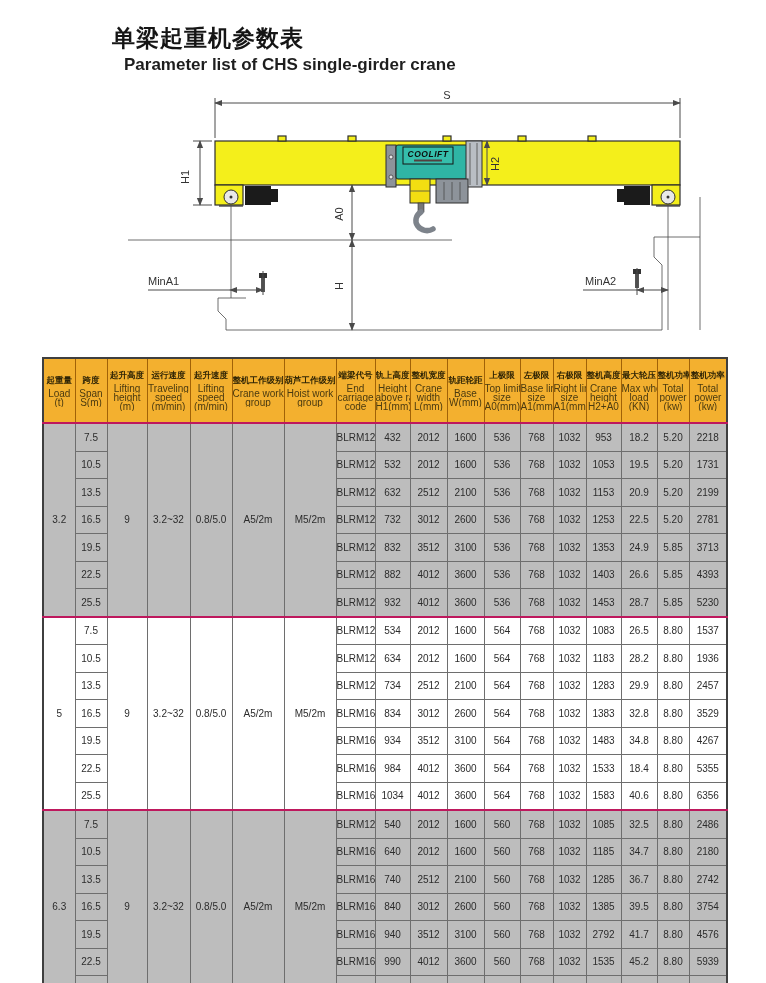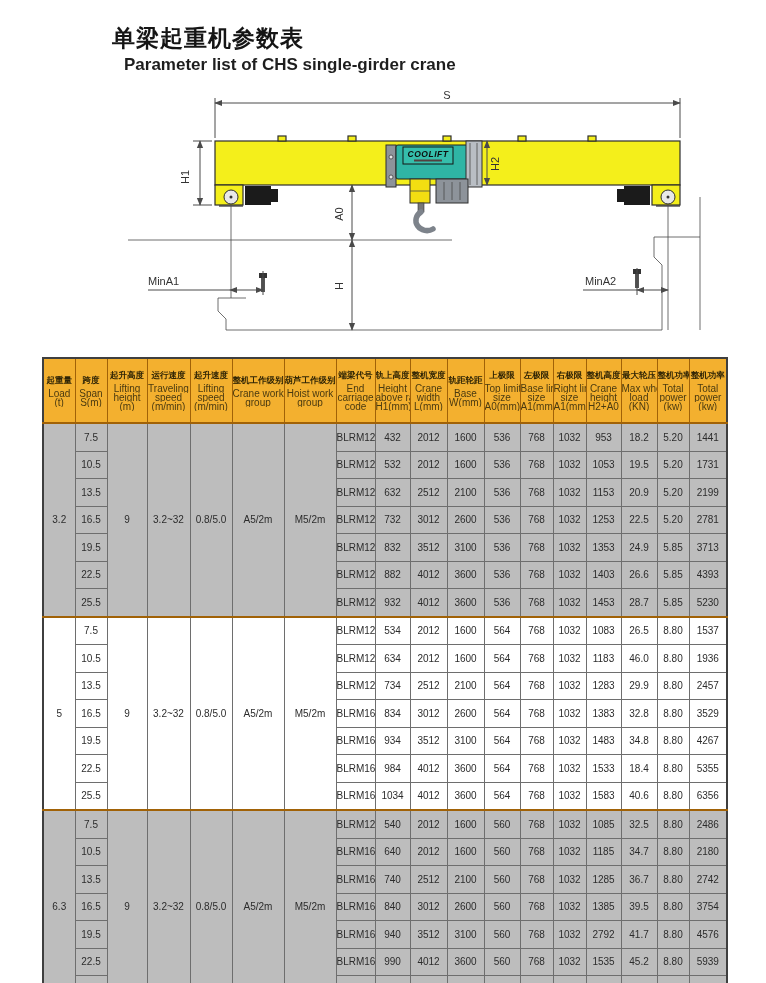--- a/index.html
+++ b/index.html
@@ -28,21 +28,21 @@
     padding:1px 0;vertical-align:middle;
   }
   .hcn{font-size:8.5px;font-weight:bold;color:#2f2405;margin-bottom:2px;white-space:nowrap;overflow:hidden;}
   .hen{font-size:10px;font-weight:normal;color:#4a3a10;line-height:9px;white-space:nowrap;overflow:hidden;}
   #ptable td{
     border:1px solid #6e6e6e;text-align:center;vertical-align:middle;
     font-size:10px;color:#2c2c2c;height:26.5px;padding:0;
   }
   #ptable tbody.grey td{background:var(--grey);}
   #ptable tbody.white td{background:#ffffff;}
-  #ptable tbody tr:first-child td{border-top:2px solid #a16207;}
+  #ptable tbody tr:first-child td{border-top:2px solid #be185d;}
 </style>
 </head>
 <body style="--hdr: #F3B02F; --grey: #BDBDBD; --girder: #F4EF1B; --teal: #2FB5A5;">
 
 <h1 class="page-title">单梁起重机参数表</h1>
 <h2 class="page-subtitle">Parameter list of CHS single-girder crane</h2>
 
 <svg id="diagram" width="766" height="262" viewBox="0 0 766 262">
   <defs>
     <marker id="ma" viewBox="0 0 10 10" refX="9" refY="5" markerWidth="8" markerHeight="8" orient="auto-start-reverse">
@@ -306,21 +306,21 @@
         <td>BLRM12</td>
         <td>432</td>
         <td>2012</td>
         <td>1600</td>
         <td>536</td>
         <td>768</td>
         <td>1032</td>
         <td>953</td>
         <td>18.2</td>
         <td>5.20</td>
-        <td>1441</td>
+        <td>2218</td>
       </tr>
       <tr>
         <td>10.5</td>
         <td>BLRM12</td>
         <td>532</td>
         <td>2012</td>
         <td>1600</td>
         <td>536</td>
         <td>768</td>
         <td>1032</td>
@@ -424,21 +424,21 @@
       <tr>
         <td>10.5</td>
         <td>BLRM12</td>
         <td>634</td>
         <td>2012</td>
         <td>1600</td>
         <td>564</td>
         <td>768</td>
         <td>1032</td>
         <td>1183</td>
-        <td>46.0</td>
+        <td>28.2</td>
         <td>8.80</td>
         <td>1936</td>
       </tr>
       <tr>
         <td>13.5</td>
         <td>BLRM12</td>
         <td>734</td>
         <td>2512</td>
         <td>2100</td>
         <td>564</td>

